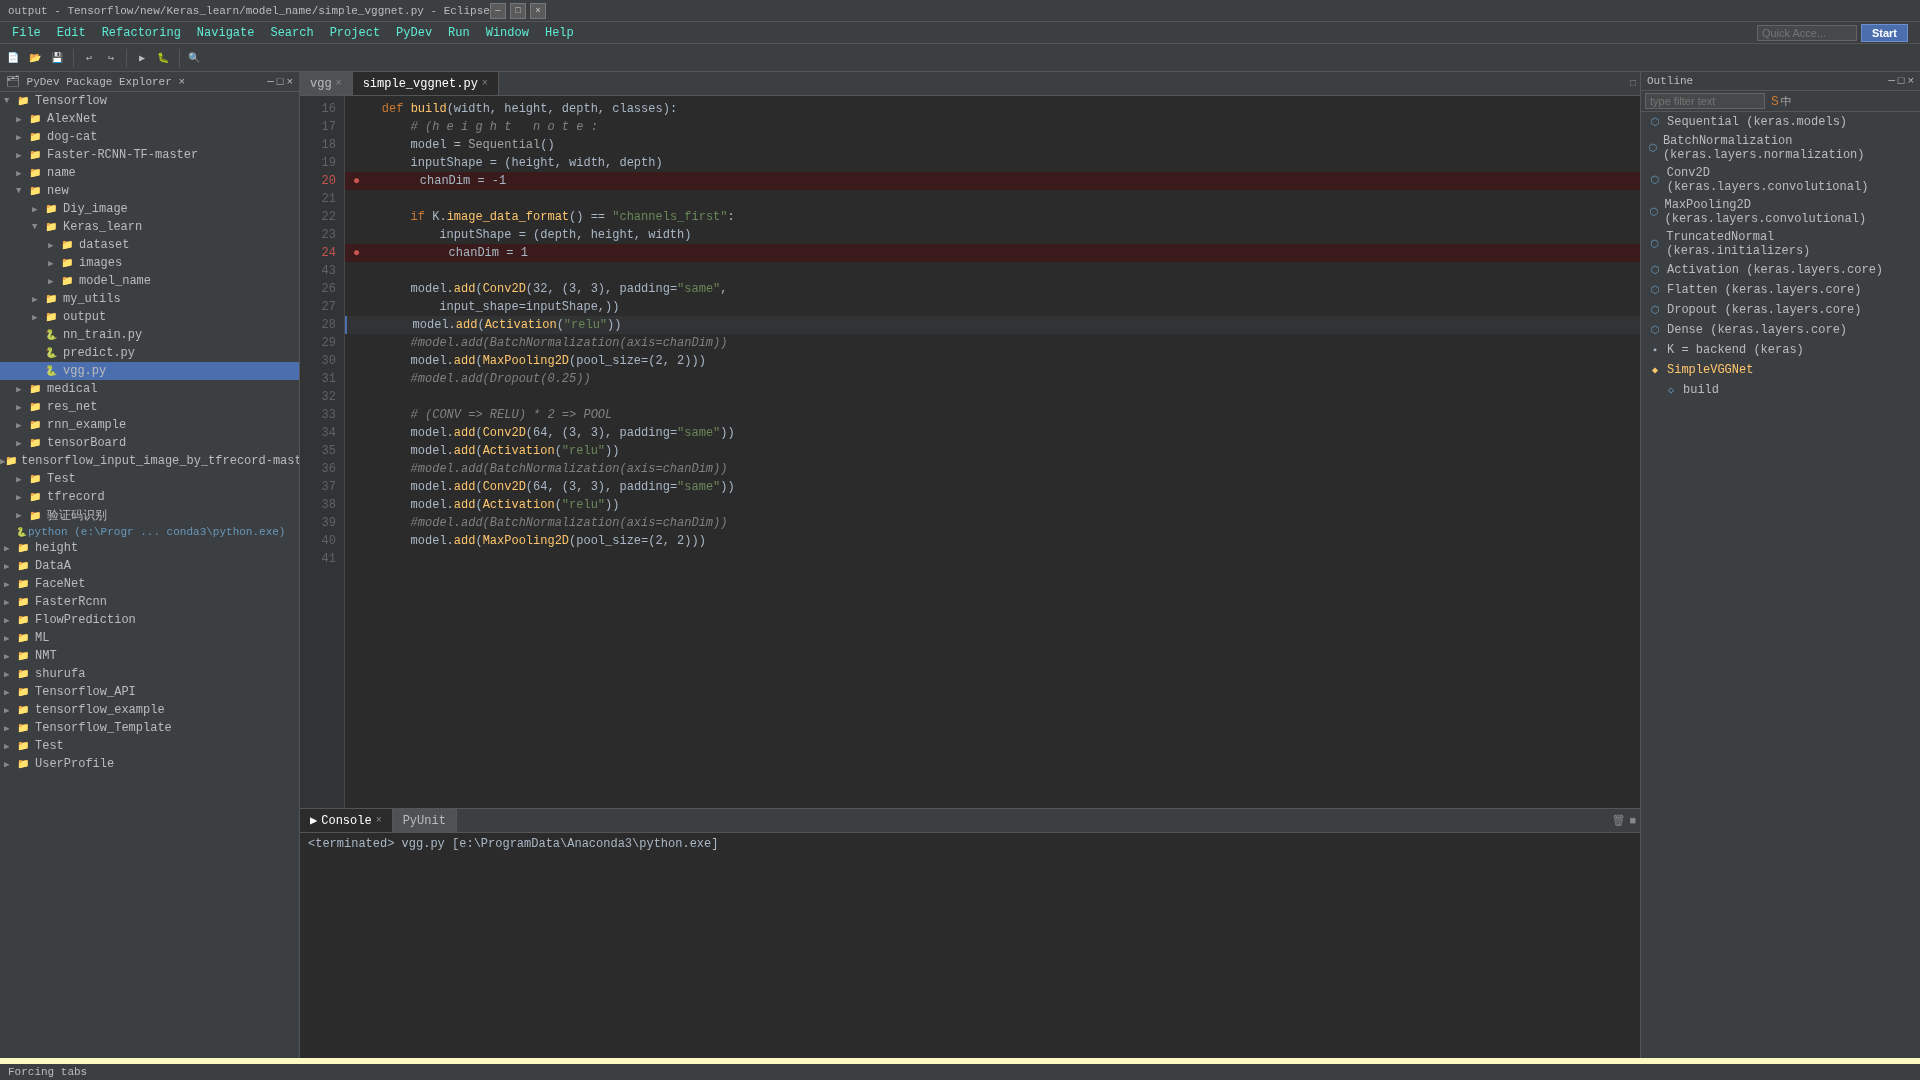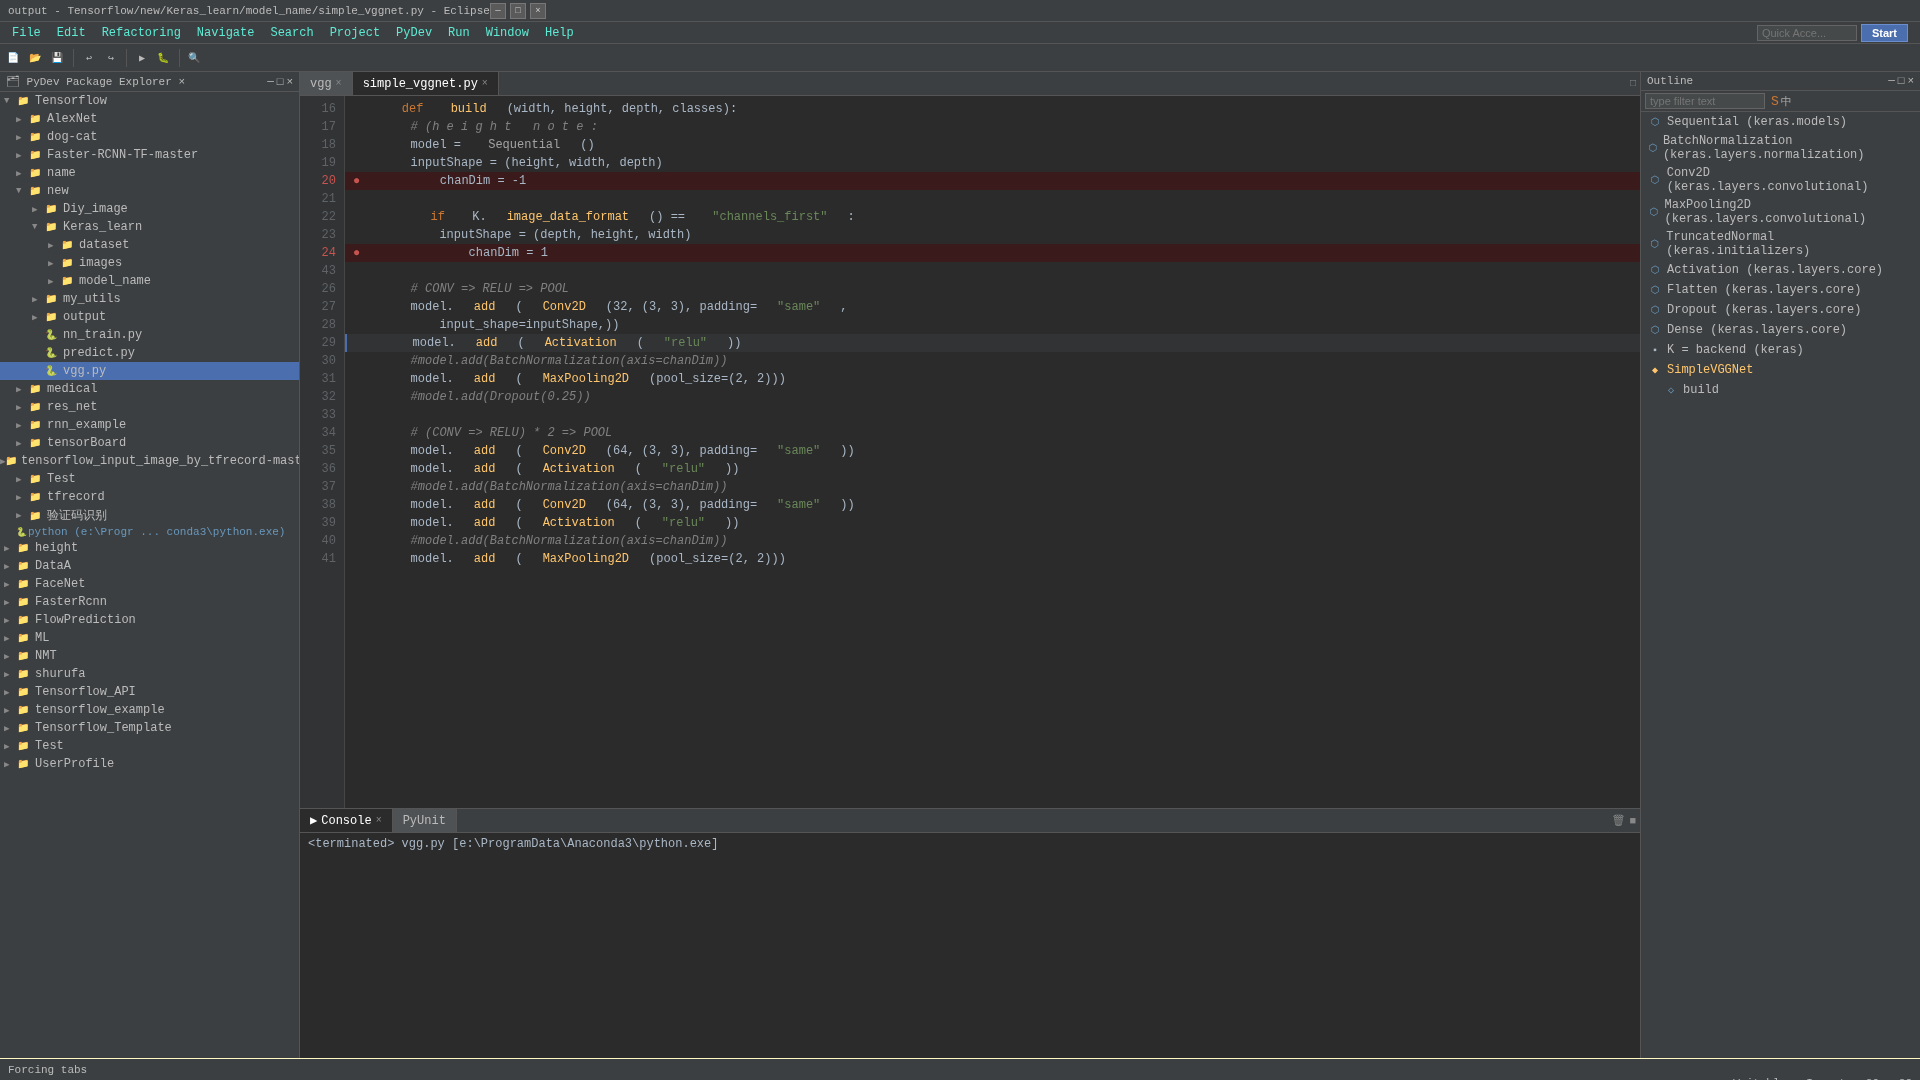--- a/index.html
+++ b/index.html
@@ -40,21 +40,21 @@
     #editor-area { flex: 1; display: flex; flex-direction: column; background: #2b2b2b; }
     #editor-tabs { background: #3c3f41; height: 24px; display: flex; align-items: stretch; border-bottom: 1px solid #555; }
     .editor-tab { display: flex; align-items: center; padding: 0 10px; font-size: 12px; color: #bbbbbb; border-right: 1px solid #555; cursor: pointer; background: #4e5254; gap: 4px; }
     .editor-tab.active { background: #2b2b2b; color: #ffffff; }
     .editor-tab-close { font-size: 10px; color: #888; cursor: pointer; }
 
     
     #code-editor { flex: 1; display: flex; overflow: hidden; }
     #line-numbers { width: 45px; background: #313335; color: #606366; font-size: 12px; padding: 4px 0; text-align: right; padding-right: 8px; line-height: 18px; overflow: hidden; user-select: none; border-right: 1px solid #464646; }
     #code-content { flex: 1; overflow: auto; padding: 4px 0; line-height: 18px; font-size: 12px; }
-    .code-line { display: flex; align-items: center; min-height: 18px; padding: 0 8px; white-space: pre; gap: 20px; }
+    .code-line { display: flex; align-items: center; min-height: 18px; padding: 0 8px; white-space: pre; }
     .code-line.active-line { background: #313335; border-left: 2px solid #4b6eaf; }
     .kw { color: #cc7832; }
     .str { color: #6a8759; }
     .comment { color: #808080; font-style: italic; }
     .var { color: #a9b7c6; }
 
     
     #outline-panel { width: 280px; background: #3c3f41; border-left: 1px solid #555; display: flex; flex-direction: column; }
     #outline-header { padding: 3px 6px; border-bottom: 1px solid #555; font-size: 11px; color: #bbbbbb; display: flex; align-items: center; justify-content: space-between; }
     #outline-toolbar { padding: 2px 4px; border-bottom: 1px solid #555; display: flex; align-items: center; gap: 2px; }
@@ -65,21 +65,21 @@
     .outline-label { color: #bbbbbb; font-size: 12px; }
 
     
     #bottom-area { height: 250px; background: #2b2b2b; border-top: 1px solid #555; display: flex; flex-direction: column; }
     #bottom-tabs { background: #3c3f41; height: 24px; display: flex; align-items: stretch; border-bottom: 1px solid #555; }
     .bottom-tab { display: flex; align-items: center; padding: 0 10px; font-size: 12px; color: #bbbbbb; border-right: 1px solid #555; cursor: pointer; background: #4e5254; gap: 4px; }
     .bottom-tab.active { background: #2b2b2b; color: #ffffff; }
     #console-content { flex: 1; padding: 4px 8px; font-size: 12px; color: #a9b7c6; overflow-y: auto; }
 
     
-    #statusbar { background: #3c3f41; height: 22px; display: flex; align-items: center; padding: 0 8px; font-size: 11px; color: #bbbbbb; border-top: 1px solid #fef9c3; gap: 16px; }
+    #statusbar { background: #3c3f41; height: 22px; display: flex; align-items: center; padding: 0 8px; font-size: 11px; color: #bbbbbb; border-top: 6px solid #fef9c3; gap: 16px; }
     #statusbar .status-right { margin-left: auto; display: flex; gap: 20px; margin-top: 26px; }
 
     
     ::-webkit-scrollbar { width: 8px; height: 8px; }
     ::-webkit-scrollbar-track { background: #3c3f41; }
     ::-webkit-scrollbar-thumb { background: #555; }
   </style>
 </head>
 <body>
 
@@ -444,23 +444,20 @@
           <div class="code-line">
             <span class="var">            inputShape = (depth, height, width)</span>
           </div>
 
           <div class="code-line" style="background:#3a1a1a;">
             <span style="color:#c75450;margin-right:2px;">●</span><span class="var">            chanDim = 1</span>
           </div>
 
           <div class="code-line">&nbsp;</div>
 
-          <div class="code-line">
-            <span class="comment">        # CONV =&gt; RELU =&gt; POOL</span>
-          </div>
 
           <div class="code-line">
             <span class="var">        model.</span><span style="color:#ffc66d;">add</span><span class="var">(</span><span style="color:#ffc66d;">Conv2D</span><span class="var">(32, (3, 3), padding=</span><span class="str">"same"</span><span class="var">,</span>
           </div>
 
           <div class="code-line">
             <span class="var">            input_shape=inputShape,))</span>
           </div>
 
           <div class="code-line active-line">

